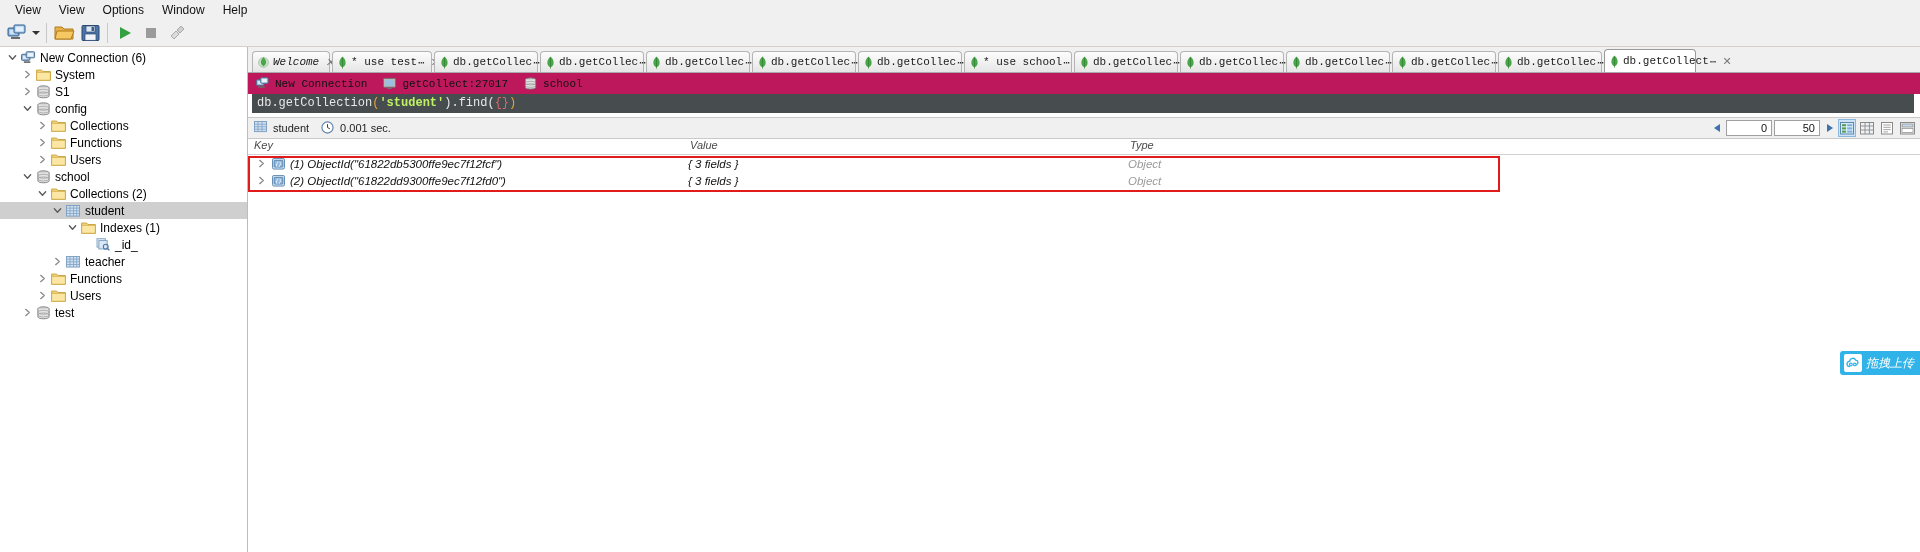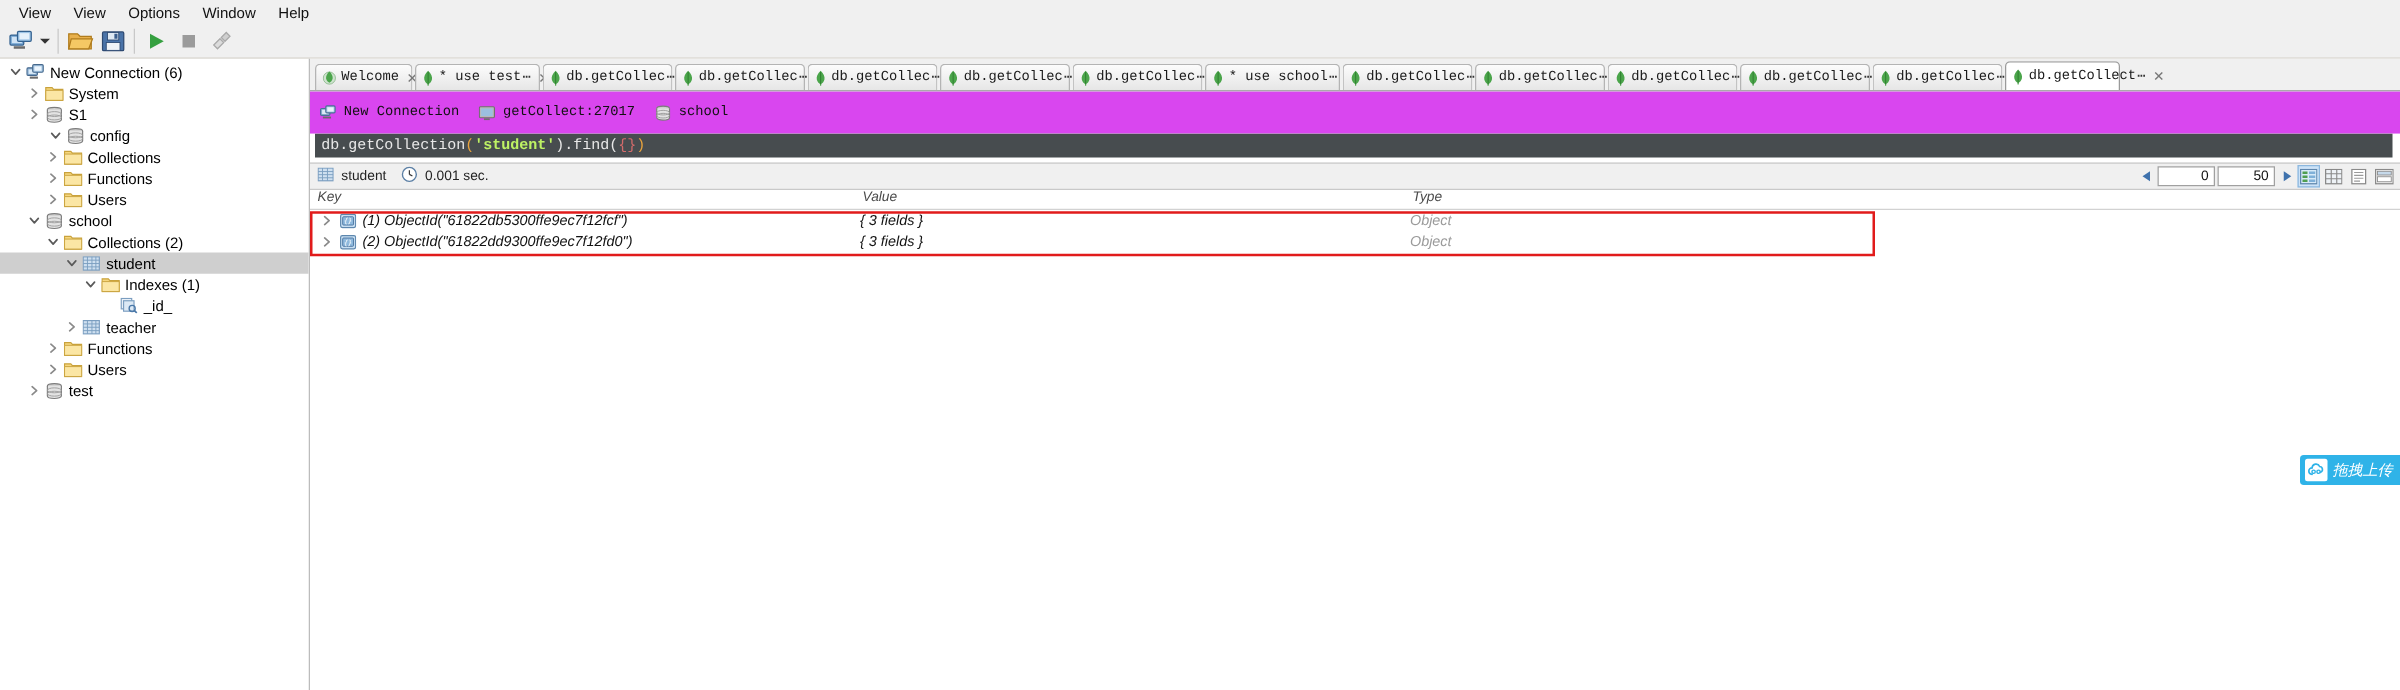--- a/index.html
+++ b/index.html
@@ -142,22 +142,22 @@
   .tab .tab-x {
     margin-left: 6px;
     color: #777;
     font-size: 11px;
     font-family: "Liberation Sans", sans-serif;
     cursor: default;
   }
 
   
   #breadcrumb {
-    height: 34px;
-    background: #d946ef;
+    height: 21px;
+    background: #be185d;
     display: flex;
     align-items: center;
     padding-left: 8px;
     font-family: "Liberation Mono", monospace;
     font-size: 11px;
     color: #111;
   }
   .crumb { display: flex; align-items: center; margin-right: 16px; }
   .crumb .cicon { margin-right: 6px; display: flex; align-items: center; }
 
@@ -396,21 +396,21 @@
         <span class="ticon">
           <svg width="15" height="14" viewBox="0 0 16 15">
             <ellipse cx="8" cy="3" rx="6" ry="2.1" fill="#d2d2d2" stroke="#7d7d7d" stroke-width="1"></ellipse>
             <path d="M2 3 v8.6 a6 2.1 0 0 0 12 0 V3" fill="#e3e3e3" stroke="#7d7d7d" stroke-width="1"></path>
             <ellipse cx="8" cy="6.7" rx="6" ry="2.1" fill="none" stroke="#9d9d9d" stroke-width="0.8"></ellipse>
             <ellipse cx="8" cy="9.6" rx="6" ry="2.1" fill="none" stroke="#9d9d9d" stroke-width="0.8"></ellipse>
           </svg>
         </span>
         <span class="tlabel">S1</span>
       </div>
-      <div class="tree-row" style="padding-left: 36px;">
+      <div class="tree-row" style="padding-left: 19px;">
         <span class="twisty">
           <svg width="9" height="9" viewBox="0 0 10 10">
             <polyline points="1.5,3 5,7 8.5,3" fill="none" stroke="#5a5a5a" stroke-width="1.5" stroke-linecap="round" stroke-linejoin="round"></polyline>
           </svg>
         </span>
         <span class="ticon">
           <svg width="15" height="14" viewBox="0 0 16 15">
             <ellipse cx="8" cy="3" rx="6" ry="2.1" fill="#d2d2d2" stroke="#7d7d7d" stroke-width="1"></ellipse>
             <path d="M2 3 v8.6 a6 2.1 0 0 0 12 0 V3" fill="#e3e3e3" stroke="#7d7d7d" stroke-width="1"></path>
             <ellipse cx="8" cy="6.7" rx="6" ry="2.1" fill="none" stroke="#9d9d9d" stroke-width="0.8"></ellipse>
@@ -597,21 +597,21 @@
             <ellipse cx="8" cy="9.6" rx="6" ry="2.1" fill="none" stroke="#9d9d9d" stroke-width="0.8"></ellipse>
           </svg>
         </span>
         <span class="tlabel">test</span>
       </div>
     </div>
 
   <div id="rightpane">
 
     <div id="tabstrip">
-        <div class="tab" style="width: 78px;">
+        <div class="tab" style="width: 78px; font-style: italic;">
           <span class="leaf">
             <svg width="11" height="12" viewBox="0 0 12 13">
               <circle cx="6" cy="7" r="5.3" fill="#cfe3cf" stroke="#8fbb8f" stroke-width="0.8"></circle>
               <path d="M6 1.2 C8.3 3.3 9.2 5.6 8.8 7.6 C8.4 9.3 7.3 10.4 6 11 C4.7 10.4 3.6 9.3 3.2 7.6 C2.8 5.6 3.7 3.3 6 1.2 Z" fill="#4ba54b"></path>
             </svg>
           </span>
           <span class="tab-title">Welcome</span>
           <span class="tab-x">✕</span>
         </div>
         <div class="tab" style="width: 100px;">

